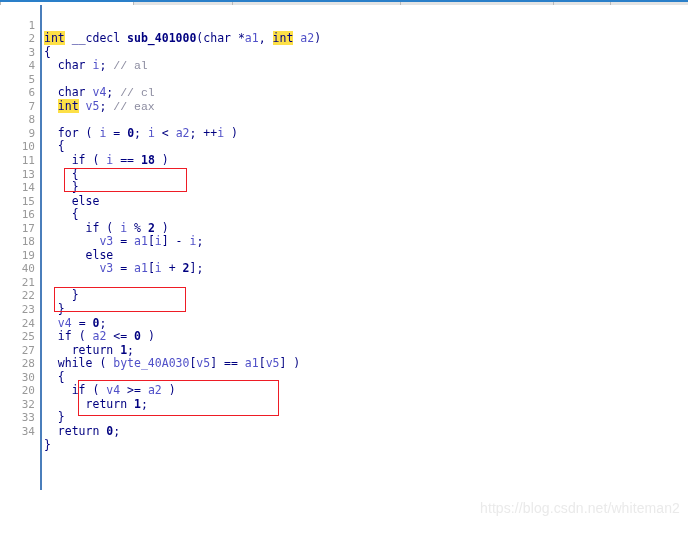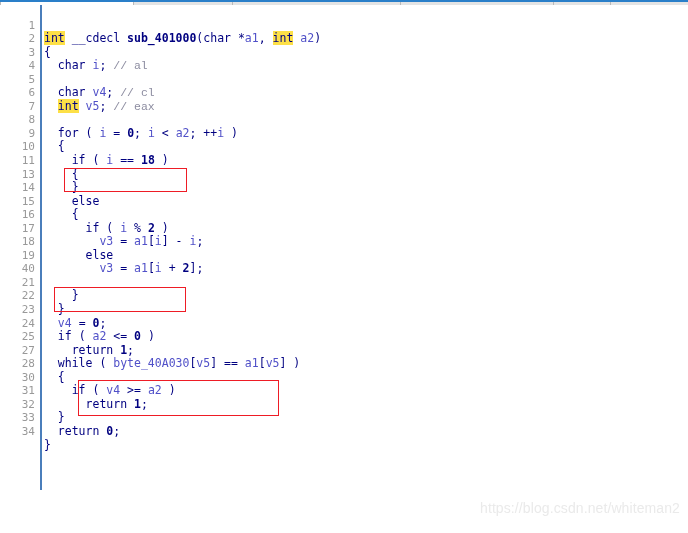--- a/index.html
+++ b/index.html
@@ -261,21 +261,21 @@
       <span class="code"><span class="punc">  {</span></span>
     </div>
 
 
     <div class="row">
       <span class="lineno">30</span>
       <span class="code"><span class="kw">    if </span><span class="punc">( </span><span class="var">v4</span><span class="punc"> &gt;= </span><span class="var">a2</span><span class="punc"> )</span></span>
     </div>
 
     <div class="row">
-      <span class="lineno">31</span>
+      <span class="lineno">20</span>
       <span class="code"><span class="kw">      return </span><span class="num">1</span><span class="punc">;</span></span>
     </div>
 
     <div class="row">
       <span class="lineno">32</span>
       <span class="code"><span class="punc">  }</span></span>
     </div>
 
     <div class="row">
       <span class="lineno">33</span>

